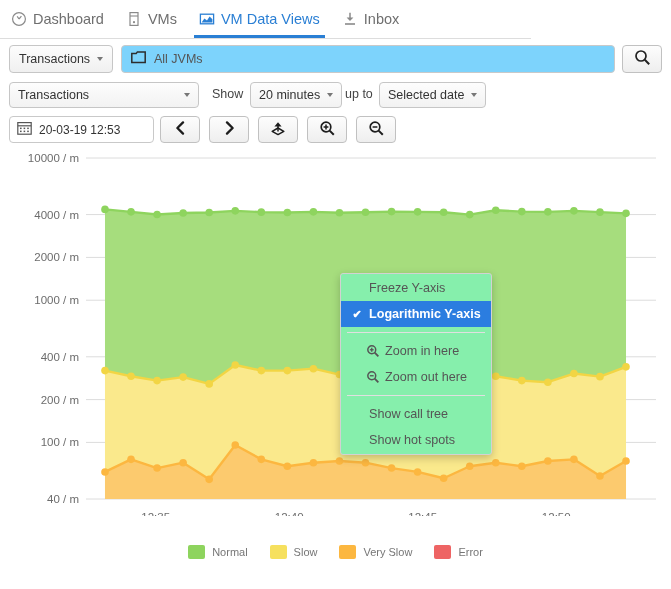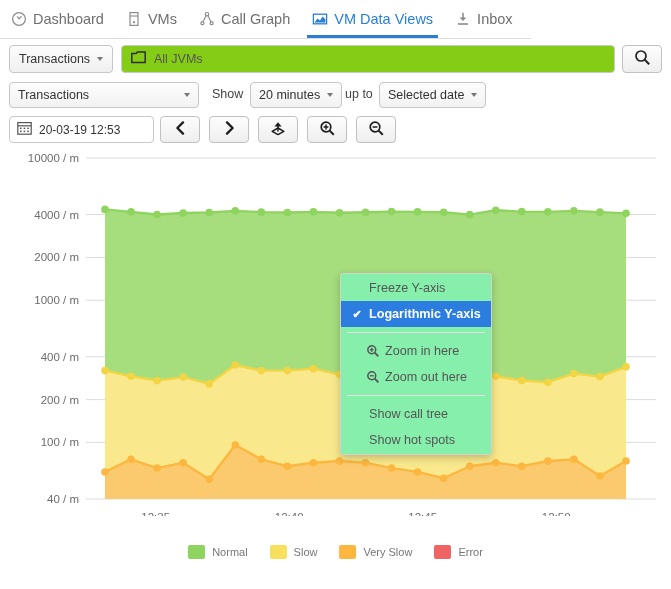--- a/index.html
+++ b/index.html
@@ -38,21 +38,21 @@
     position:absolute; left:9px; top:1px;
     height:28px; padding:0 9px; box-sizing:border-box;
     display:flex; align-items:center; gap:7px;
     background:linear-gradient(#fdfdfd,#f0f0f0);
     border:1px solid #c6c6c6; border-radius:4px;
     font-size:12.5px; color:#333; cursor:pointer; white-space:nowrap;
   }
   .caret { width:0;height:0;border-left:3.5px solid transparent;border-right:3.5px solid transparent;border-top:4px solid #777; display:inline-block; }
   .searchbox {
     position:absolute; left:121px; top:1px; width:494px; height:28px;
-    box-sizing:border-box; background:#84cc16;
+    box-sizing:border-box; background:#7dd3fc;
     border:1px solid #c9c9c9; border-radius:4px;
     display:flex; align-items:center; gap:8px; padding:0 9px;
     font-size:12.5px; color:#555;
   }
   .searchbtn {
     position:absolute; left:622px; top:1px; width:40px; height:28px;
     box-sizing:border-box;
     background:linear-gradient(#fdfdfd,#eeeeee);
     border:1px solid #c1c1c1; border-radius:4px;
     display:flex; align-items:center; justify-content:center; cursor:pointer;
@@ -148,32 +148,20 @@
       <span class="ticon">
         <svg width="16" height="16" viewBox="0 0 16 16">
             <rect x="4" y="1.6" width="8" height="12.8" fill="none" stroke="#8a8a8a" stroke-width="1.2"></rect>
             <line x1="4" y1="5" x2="12" y2="5" stroke="#8a8a8a" stroke-width="1.1"></line>
             <circle cx="8" cy="11.2" r="1.1" fill="#8a8a8a"></circle>
           </svg>
       </span>
       <span>VMs</span>
     </div>
 
-    <div class="tab">
-      <span class="ticon">
-        <svg width="16" height="16" viewBox="0 0 16 16">
-            <circle cx="8" cy="3.2" r="1.7" fill="none" stroke="#8a8a8a" stroke-width="1.2"></circle>
-            <circle cx="3.4" cy="12.2" r="1.5" fill="none" stroke="#8a8a8a" stroke-width="1.2"></circle>
-            <circle cx="12.6" cy="12.2" r="1.5" fill="none" stroke="#8a8a8a" stroke-width="1.2"></circle>
-            <line x1="7" y1="4.8" x2="4.2" y2="10.6" stroke="#8a8a8a" stroke-width="1.1"></line>
-            <line x1="9" y1="4.8" x2="11.8" y2="10.6" stroke="#8a8a8a" stroke-width="1.1"></line>
-          </svg>
-      </span>
-      <span>Call Graph</span>
-    </div>
 
     <div class="tab active">
       <span class="ticon">
         <svg width="16" height="16" viewBox="0 0 16 16">
             <rect x="1.4" y="3.2" width="13.2" height="9.6" fill="none" stroke="#2a7fd4" stroke-width="1.3"></rect>
             <path d="M2.6 11.6 L5.4 7.4 L8 9.6 L10.6 5.6 L13.4 8.2 L13.4 11.6 Z" fill="#2a7fd4"></path>
           </svg>
       </span>
       <span>VM Data Views</span>
     </div>

